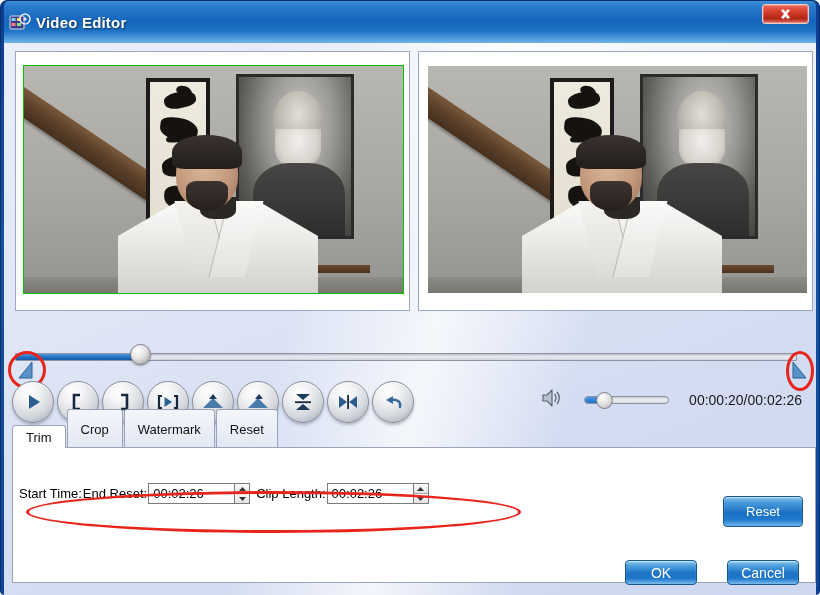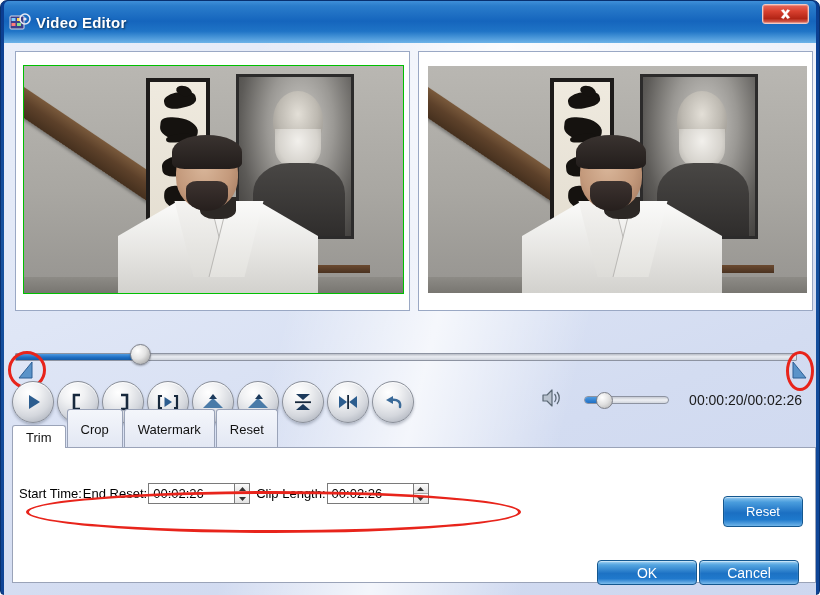--- a/index.html
+++ b/index.html
@@ -308,21 +308,21 @@
     border:1px solid #14578f;
     color:#ffffff; font-size:13px;
     display:flex; align-items:center; justify-content:center;
     cursor:pointer;
     box-shadow: inset 0 1px 1px rgba(255,255,255,.55);
   }
 
   
   .footer-btn {
     position:absolute; bottom:17px;
-    width:100px; height:25px;
+    width:72px; height:25px;
     border-radius:4px;
     background: linear-gradient(180deg,#9fd2f4 0%,#55a5e0 17%,#1d72c4 54%,#2079cc 77%,#7cbcec 100%);
     border:1px solid #14578f;
     color:#ffffff; font-size:14px;
     display:flex; align-items:center; justify-content:center;
     cursor:pointer;
     box-shadow: inset 0 1px 1px rgba(255,255,255,.5);
   }
   .btn-ok { right:119px; }
   .btn-cancel { right:17px; }

